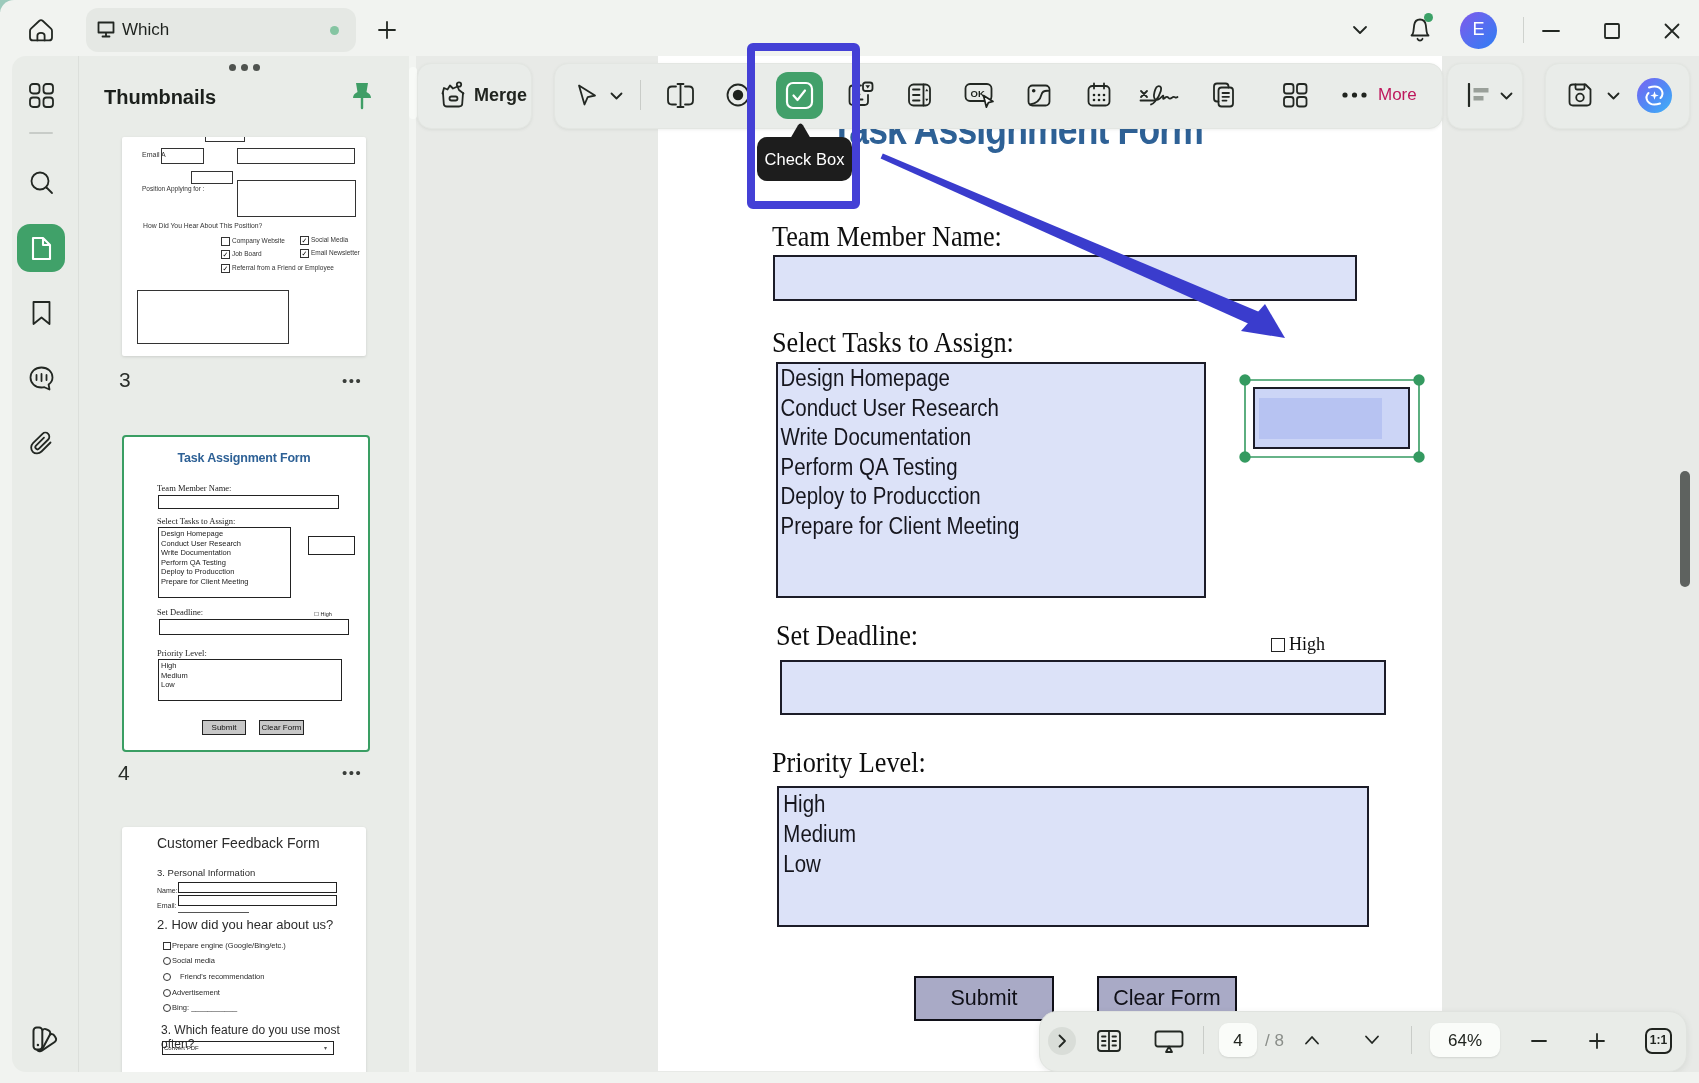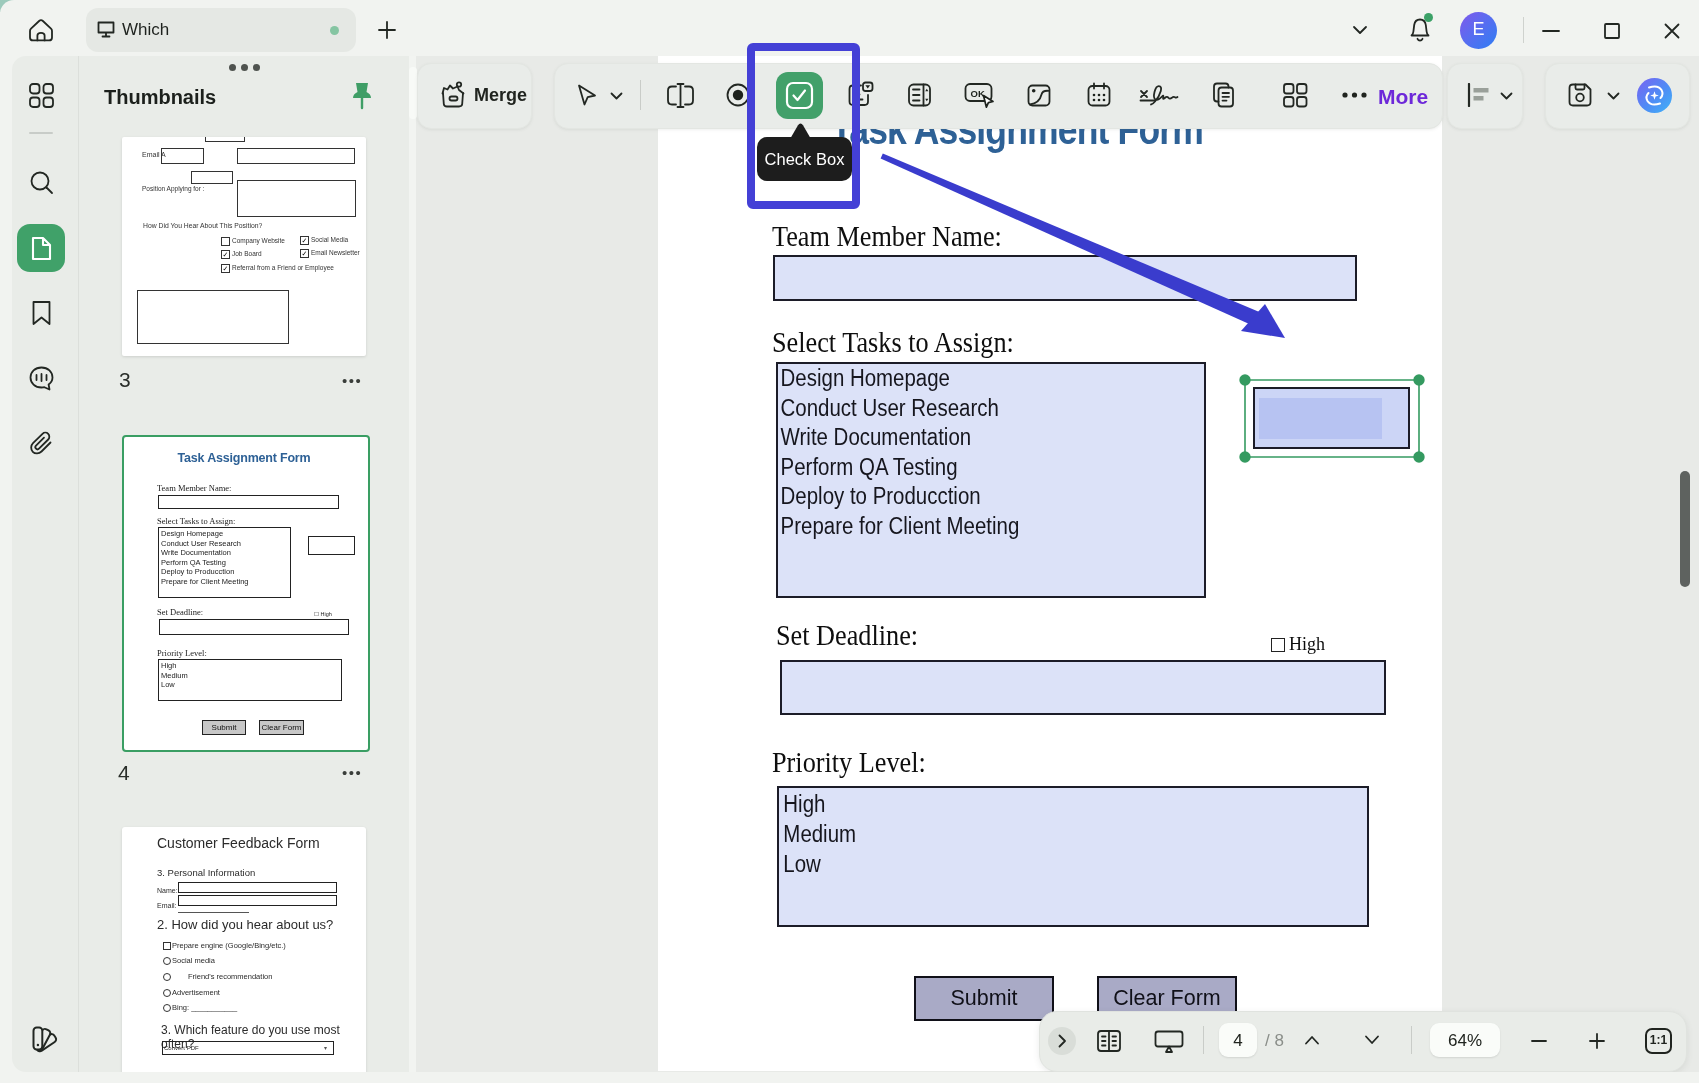--- a/index.html
+++ b/index.html
@@ -198,21 +198,21 @@
     <div class="abs" style="left:56px;top:55px;width:157px;height:9px;border:1.4px solid #222;"></div>
     <div class="abs" style="left:35px;top:75px;font-size:7px;color:#2b2b2b;">Email:</div>
     <div class="abs" style="left:56px;top:68px;width:157px;height:9px;border:1.4px solid #222;"></div>
     <div class="abs" style="left:56px;top:85px;width:71px;height:1px;background:#555;"></div>
     <div class="abs" style="left:35px;top:90px;font-size:13px;color:#2b2b2b;">2. How did you hear about us?</div>
     <div class="abs" style="left:41px;top:115px;width:6px;height:6px;border:1.3px solid #333;"></div>
     <div class="abs" style="left:50px;top:114px;font-size:7.5px;color:#2b2b2b;">Prepare engine (Google/Bing/etc.)</div>
     <div class="abs" style="left:41px;top:130px;width:6px;height:6px;border:1.3px solid #333;border-radius:50%;"></div>
     <div class="abs" style="left:50px;top:129px;font-size:7.5px;color:#2b2b2b;">Social media</div>
     <div class="abs" style="left:41px;top:146px;width:6px;height:6px;border:1.3px solid #333;border-radius:50%;"></div>
-    <div class="abs" style="left:66px;top:145px;font-size:7.5px;color:#2b2b2b;text-align:center;">Friend's recommendation</div>
+    <div class="abs" style="left:58px;top:145px;font-size:7.5px;color:#2b2b2b;text-align:center;">Friend's recommendation</div>
     <div class="abs" style="left:41px;top:162px;width:6px;height:6px;border:1.3px solid #333;border-radius:50%;"></div>
     <div class="abs" style="left:50px;top:161px;font-size:7.5px;color:#2b2b2b;">Advertisement</div>
     <div class="abs" style="left:41px;top:177px;width:6px;height:6px;border:1.3px solid #333;border-radius:50%;"></div>
     <div class="abs" style="left:50px;top:176px;font-size:7.5px;color:#2b2b2b;">Bing: ___________</div>
     <div class="abs" style="left:39px;top:196px;font-size:12px;color:#2b2b2b;">3. Which feature do you use most often?</div>
     <div class="abs" style="left:40px;top:214px;width:170px;height:12px;border:1.4px solid #222;"></div>
     <div class="abs" style="left:42px;top:218px;font-size:6px;color:#2b2b2b;">Convert PDF</div>
     <div class="abs" style="left:202px;top:217px;font-size:6px;color:#555;">▾</div>
   </div>
 
@@ -307,21 +307,21 @@
     <rect class="ic" stroke-width="2" x="16" y="3" width="9.5" height="9.5" rx="2.5"></rect>
     <rect class="ic" stroke-width="2" x="3" y="16" width="9.5" height="9.5" rx="2.5"></rect>
     <rect class="ic" stroke-width="2" x="16" y="16" width="9.5" height="9.5" rx="2.5"></rect>
   </svg>
 
   <svg class="abs" style="left:1341px;top:90px;" width="30" height="10" viewBox="0 0 30 10">
     <circle cx="4" cy="5" r="2.6" fill="#20241f"></circle>
       <circle cx="13.5" cy="5" r="2.6" fill="#20241f"></circle>
       <circle cx="23" cy="5" r="2.6" fill="#20241f"></circle>
   </svg>
-  <div class="abs" style="left:1378px;top:85px;font-size:21px;font-weight:bold;color:#6d28d9;">More</div>
+  <div class="abs" style="left:1378px;top:85px;font-size:17px;font-weight:normal;color:#be185d;">More</div>
 
   <div class="abs tbar" style="left:1447px;top:63px;width:74px;height:64px;"></div>
   <svg class="abs" style="left:1465px;top:83px;" width="26" height="24" viewBox="0 0 26 24">
     <path d="M4 1 V23" stroke="#232823" stroke-width="2.2" stroke-linecap="round"></path>
     <rect x="8.5" y="5" width="15" height="4.5" fill="#9aa09a"></rect>
     <rect x="8.5" y="13" width="10" height="4.5" fill="#9aa09a"></rect>
   </svg>
   <svg class="abs" style="left:1499px;top:91px;" width="15" height="10" viewBox="0 0 15 10">
     <path class="ic" stroke-width="1.8" d="M2.5 2.5 L7.5 7.5 L12.5 2.5"></path>
   </svg>

